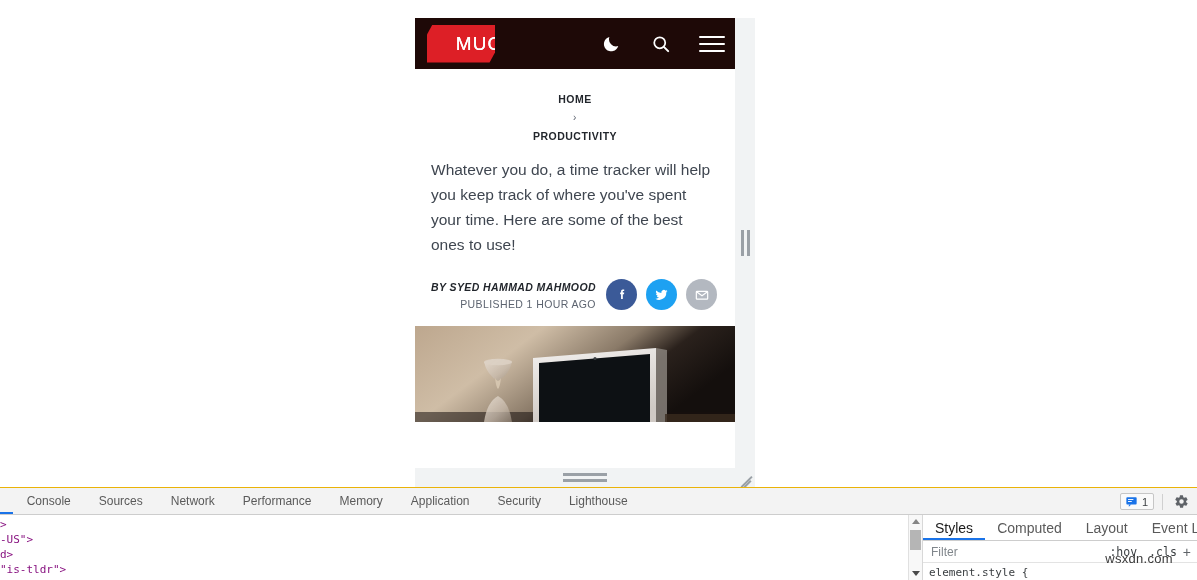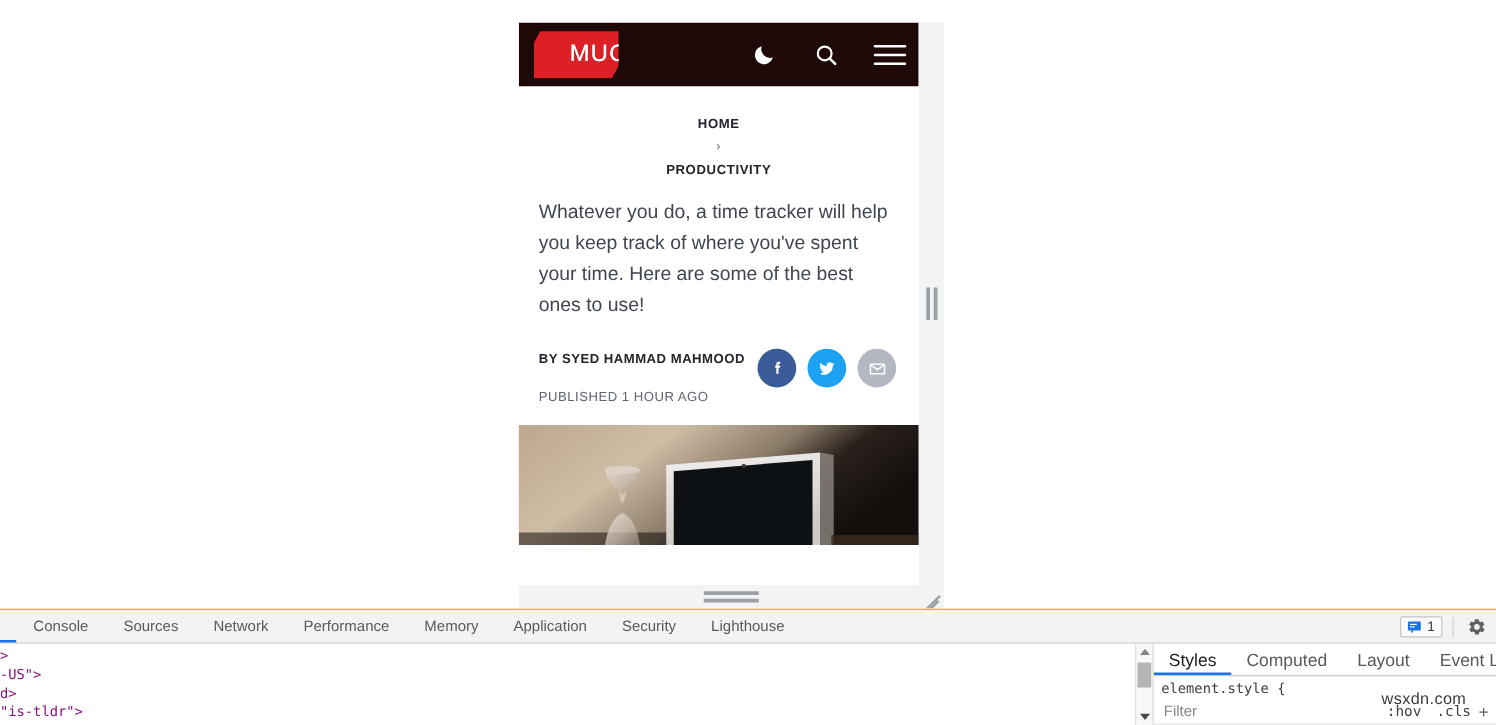--- a/index.html
+++ b/index.html
@@ -93,24 +93,24 @@
     font-size: 15.5px;
     line-height: 25px;
     color: #3f4650;
     margin: 0 0 22px 0;
   }
 
   #byline-row { display: flex; align-items: flex-start; justify-content: space-between; padding-bottom: 16px; }
   #byline { padding-top: 2px; }
   #byline-author {
     font-size: 10.5px; font-weight: bold; letter-spacing: 0.4px;
-    color: #22262c; margin-bottom: 19px;
+    color: #22262c; margin-bottom: 5px; font-style: italic;
   }
   #byline-published {
-    font-size: 10.5px; letter-spacing: 0.4px; color: #5d6470;
+    font-size: 10.5px; letter-spacing: 0.4px; color: #5d6470; text-align: right;
   }
   #share-row { display: flex; gap: 9px; padding-right: 2px; }
   .share-btn {
     width: 31px; height: 31px; border-radius: 50%;
     display: flex; align-items: center; justify-content: center;
     cursor: pointer;
   }
   .share-btn svg { display: block; }
 
   #hero-image {
@@ -490,26 +490,26 @@
       </div>
 
       <div id="dt-styles">
         <div id="styles-tabbar">
           <div class="st-tab selected">Styles</div>
           <div class="st-tab">Computed</div>
           <div class="st-tab">Layout</div>
           <div class="st-tab">Event Listeners</div>
         </div>
 
-        <div id="styles-rule">element.style {</div>
-
         <div id="styles-filterbar">
           <input id="styles-filter" type="text" value="" placeholder="Filter" style="">
           <span class="styles-tool">:hov</span>
           <span class="styles-tool">.cls</span>
           <span id="styles-plus">+</span>
         </div>
+
+        <div id="styles-rule">element.style {</div>
       </div>
     </div>
 
     <div id="watermark">wsxdn.com</div>
   </div>
 </div>
 
 </body></html>

